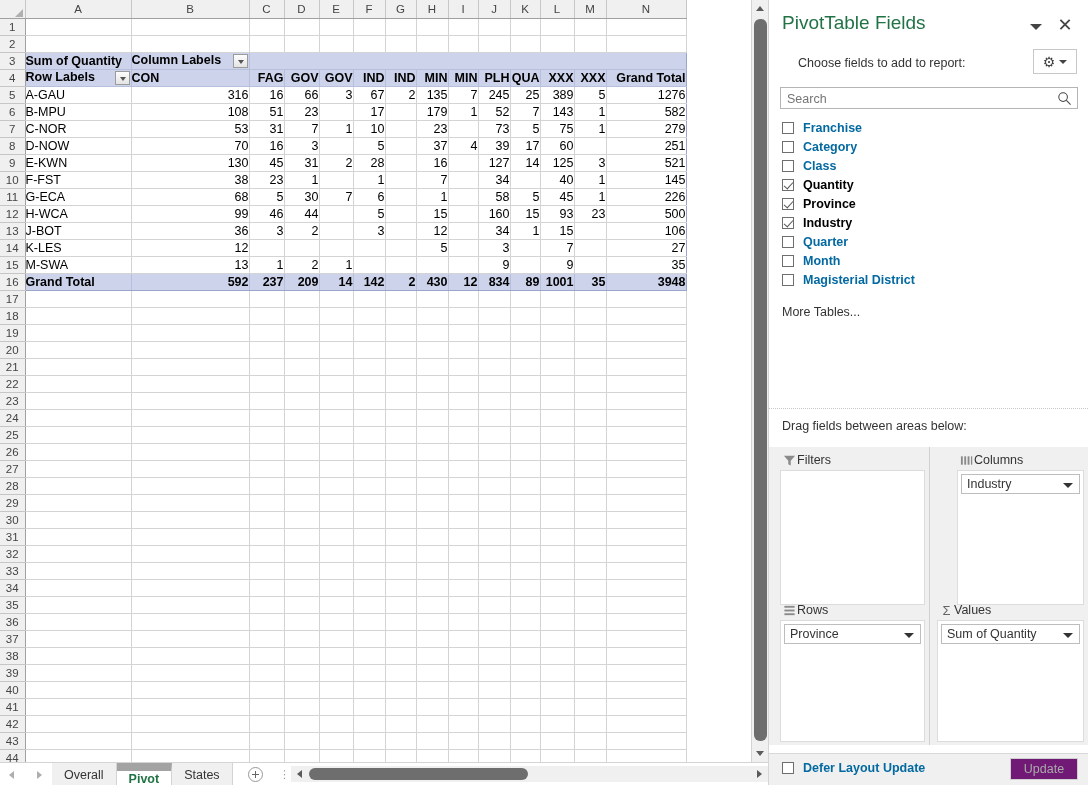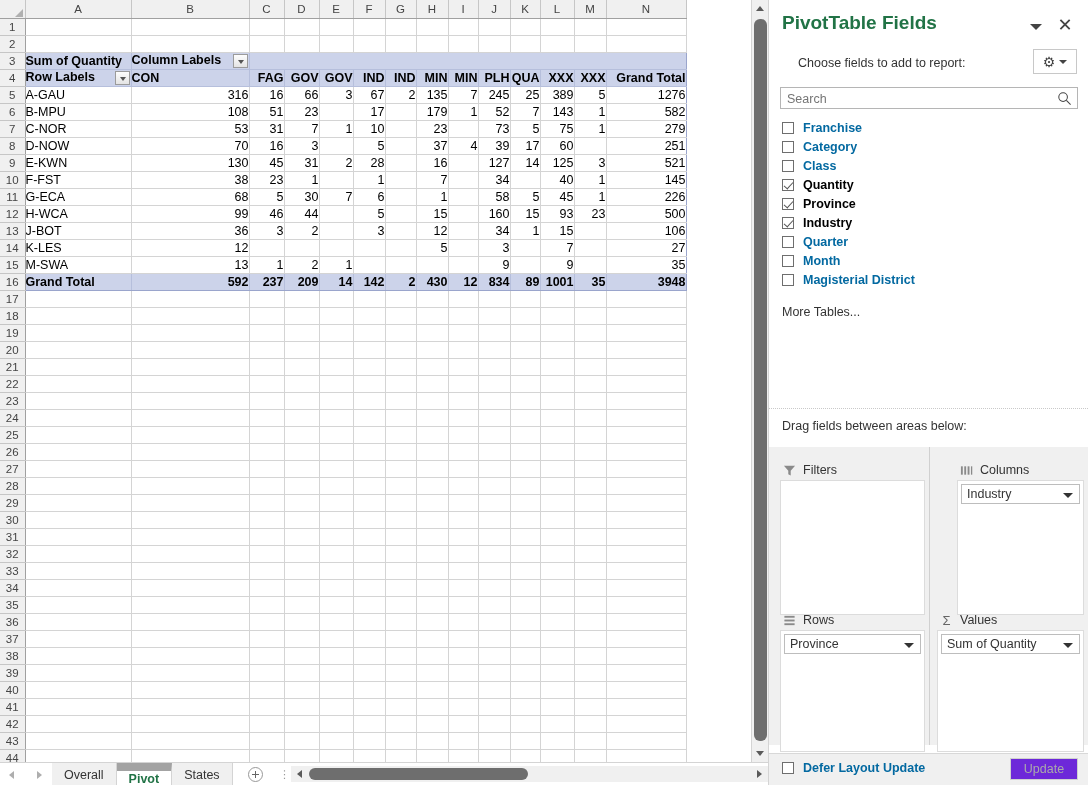--- a/index.html
+++ b/index.html
@@ -240,21 +240,21 @@
     position: absolute; left: 768px; top: 0;
     width: 320px; height: 785px;
     background: #ffffff;
     border-left: 1px solid #d4d4d4;
     font-size: 12.5px;
     color: #333;
   }
   #pane-title {
     position: absolute; left: 13px; top: 12px;
     font-size: 19px; color: #217346;
-    font-weight: bold;
+    font-weight: normal;
   }
   #pane-dd {
     position: absolute; right: 44px; top: 22px;
     width: 14px; height: 10px; cursor: pointer;
   }
   #pane-dd::after {
     content: ""; position: absolute; left: 0; top: 2px;
     width: 0; height: 0;
     border-left: 6px solid transparent;
     border-right: 6px solid transparent;
@@ -341,23 +341,23 @@
   }
   #drag-label {
     position: absolute; left: 13px; top: 419px;
     font-size: 12.5px; color: #333;
   }
   .area-box {
     position: absolute;
     background: #f0f0f0;
   }
   .area-title {
-    display: flex; align-items: center; gap: 7px;
+    display: flex; align-items: center; gap: 1px;
     height: 20px; padding-left: 3px;
-    font-size: 12.5px; color: #333; margin-top: 10px;
+    font-size: 12.5px; color: #333;
   }
   .area-drop {
     background: #ffffff;
     border: 1px solid #dcdcdc;
   }
   .area-sep-v {
     position: absolute; top: 0; width: 0; height: 100%;
     border-left: 1px solid #d0d0d0;
   }
   .field-pill {
@@ -388,21 +388,21 @@
     border-top: 1px solid #d8d8d8;
   }
   #defer-row {
     position: absolute; left: 13px; top: 7px;
     display: flex; align-items: center;
   }
   #update-btn {
     position: absolute; right: 10px; top: 4px;
     width: 68px; height: 22px;
     border: 1px solid #d0d0d0;
-    background: #6d28d9;
+    background: #701a75;
     color: #aaa;
     font-size: 12.5px;
     display: flex; align-items: center; justify-content: center;
   }
 </style>
 </head>
 <body>
 
 <div id="app">
 

